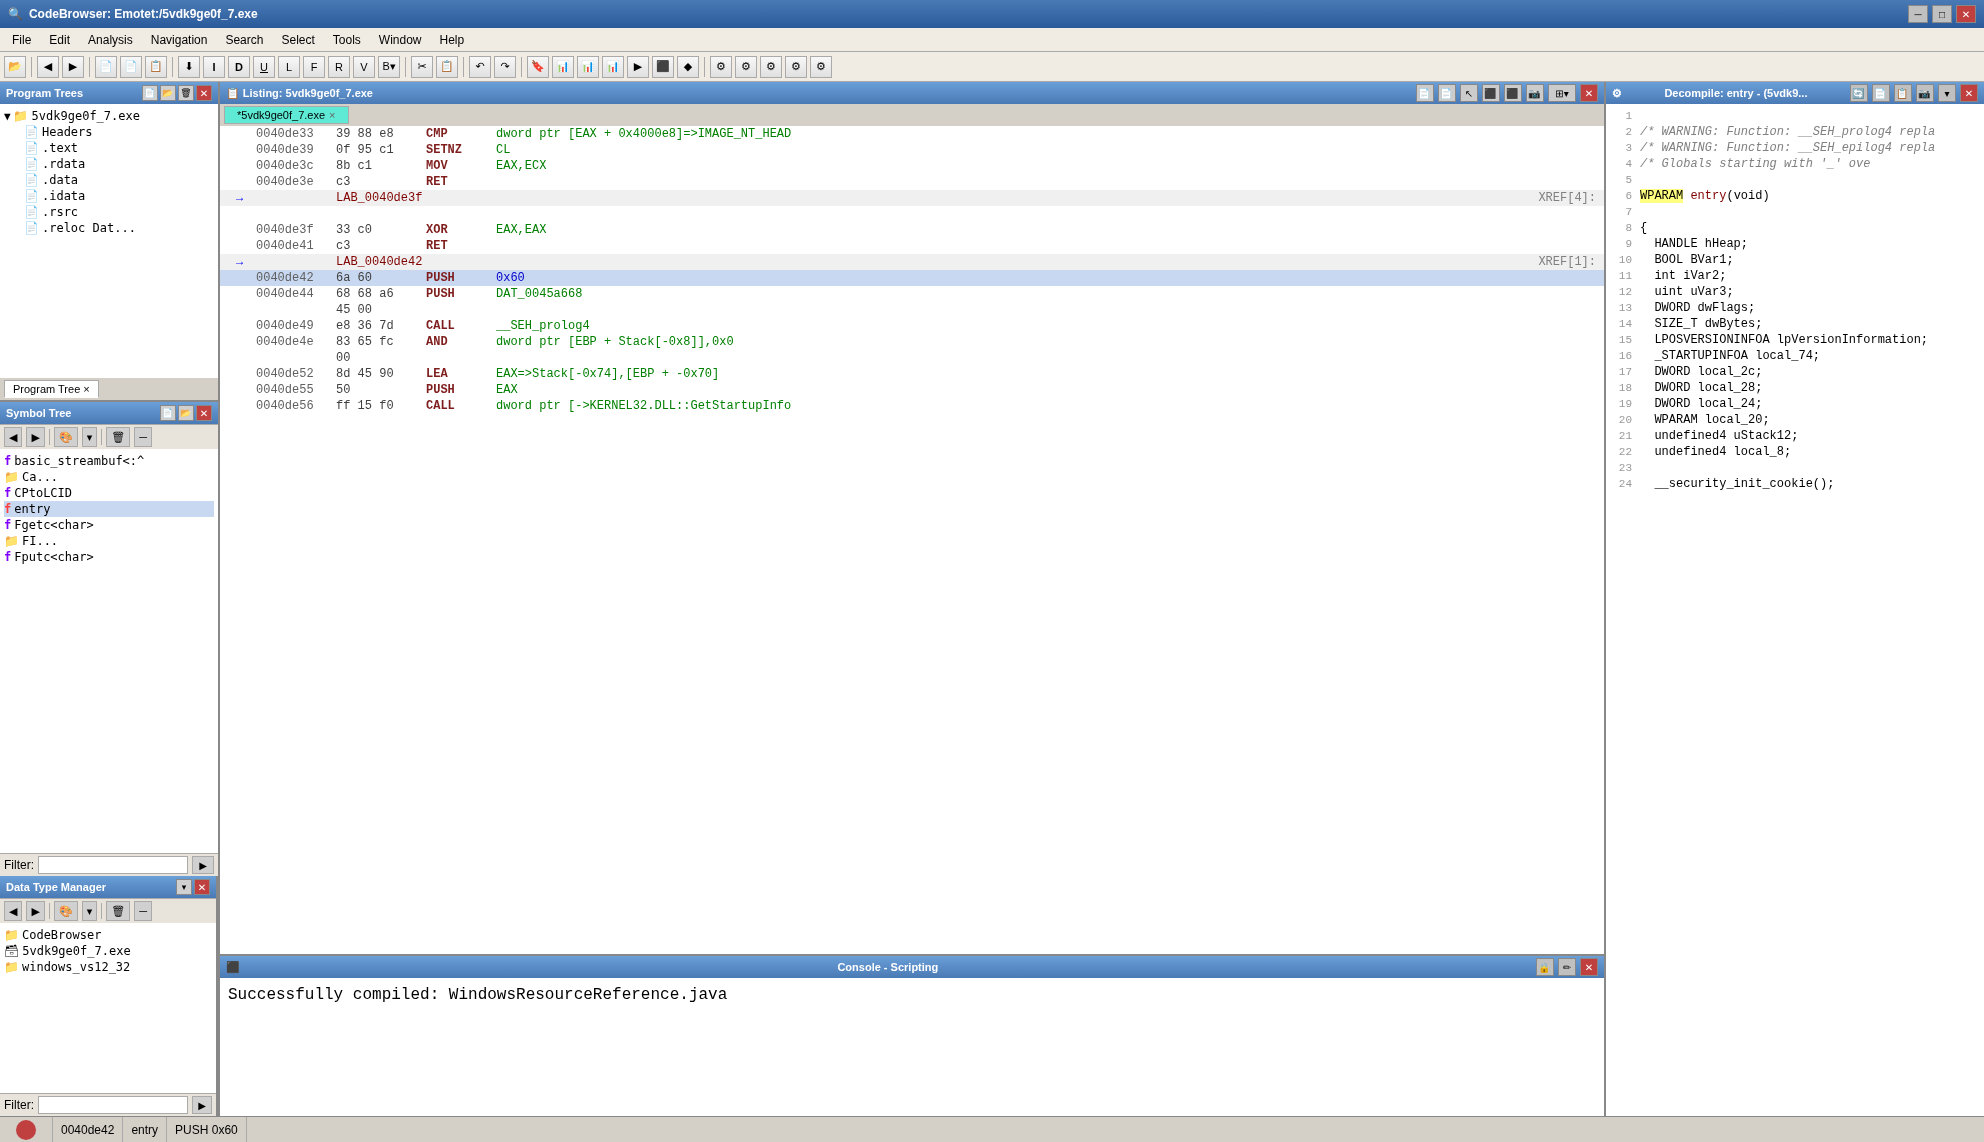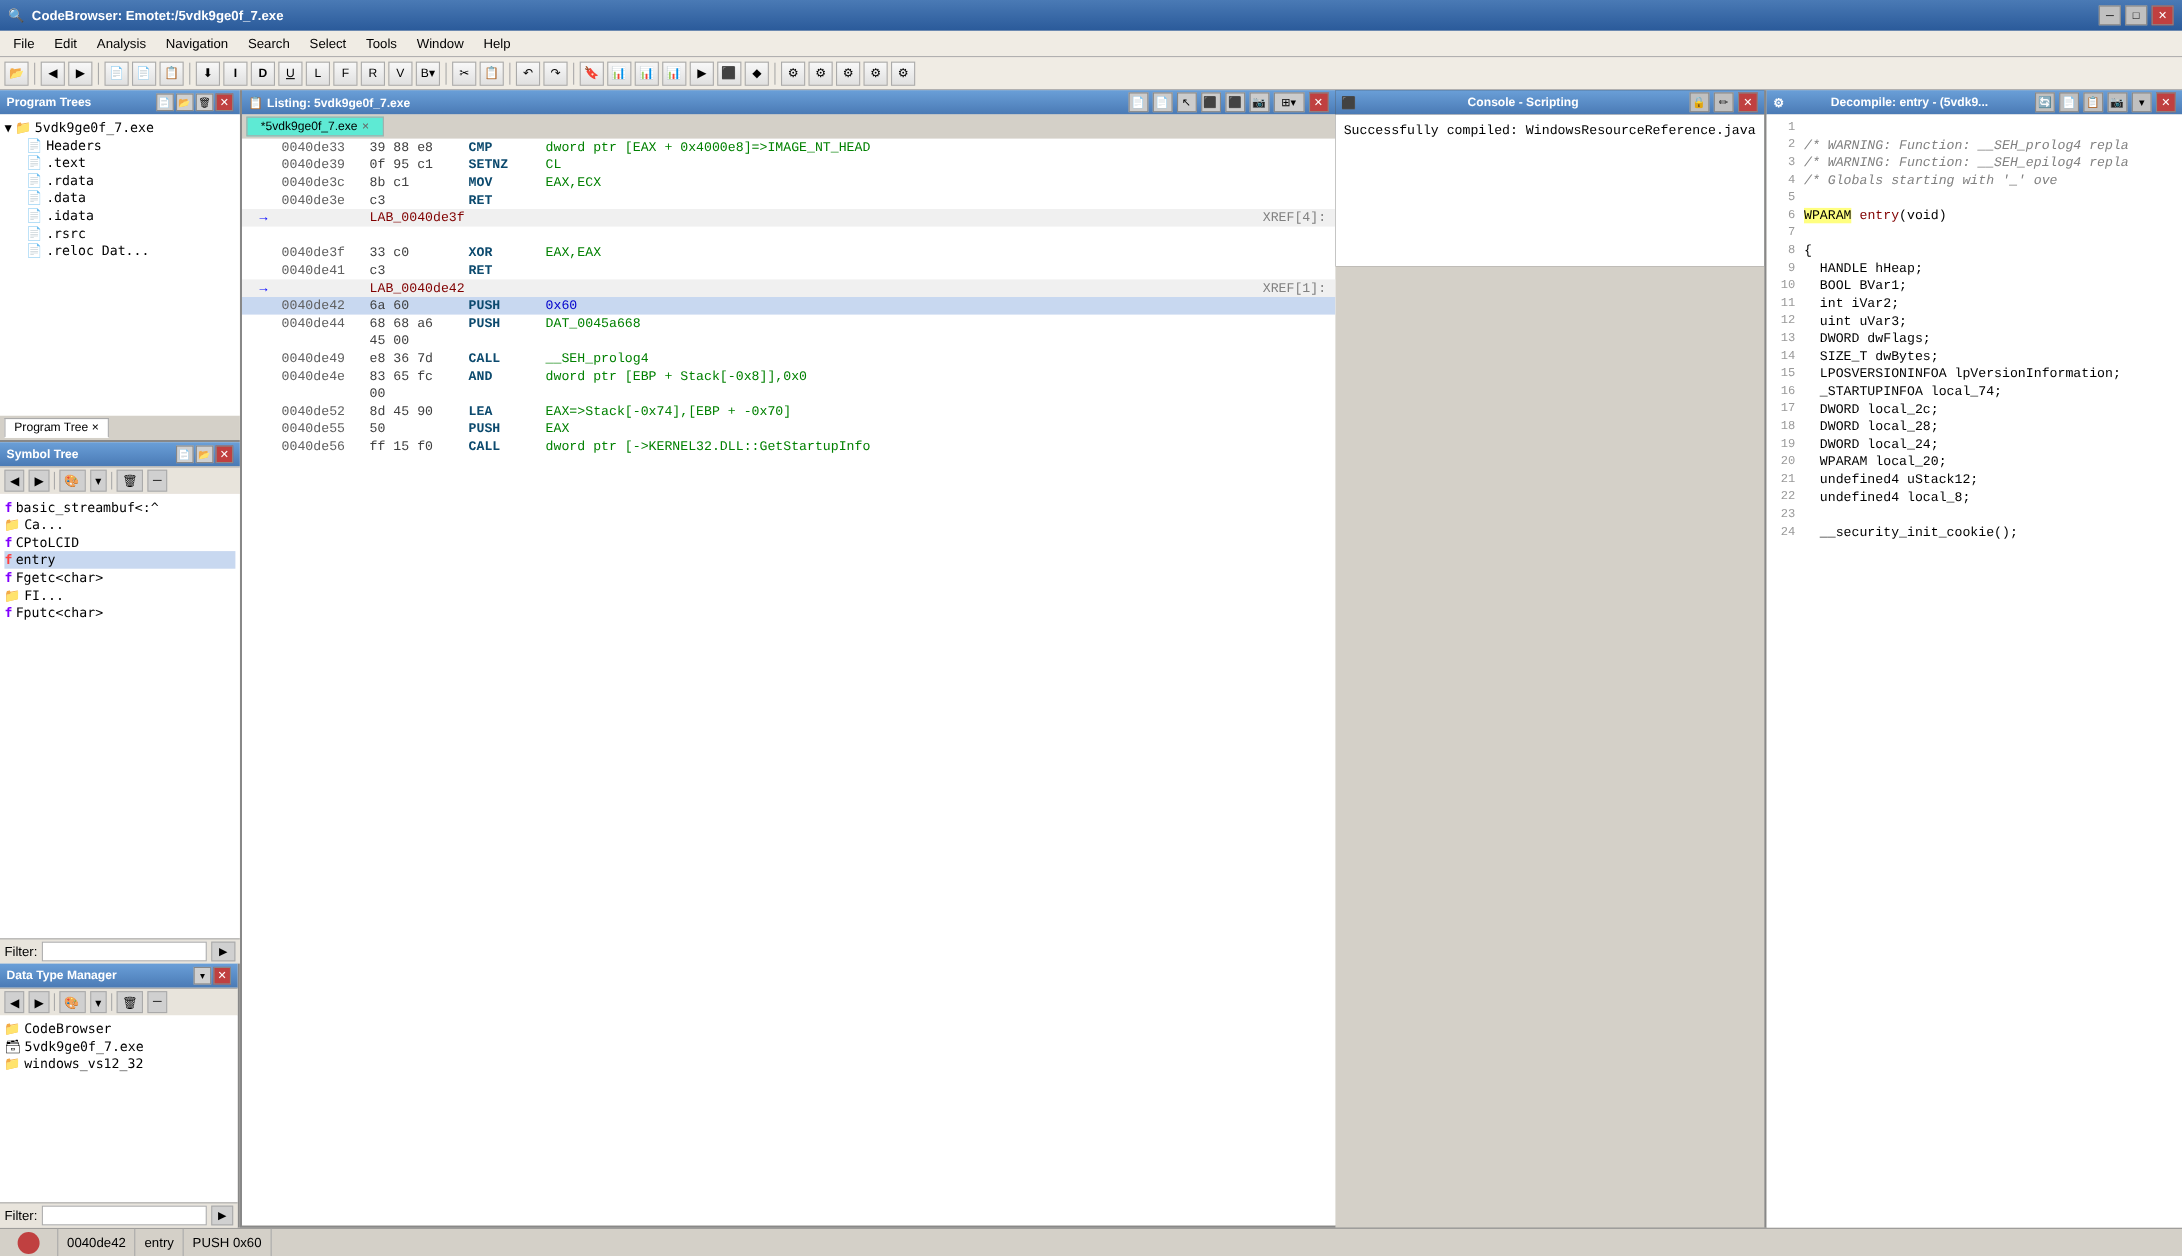--- a/index.html
+++ b/index.html
@@ -75,21 +75,21 @@
 
     .filter-bar { display: flex; align-items: center; padding: 2px 4px; background: #e8e4dc; border-top: 1px solid #aaa; gap: 4px; }
     .filter-bar input { flex: 1; height: 18px; border: 1px solid #aaa; padding: 0 3px; font-size: 11px; }
     .filter-bar button { height: 18px; width: 22px; border: 1px solid #aaa; background: #d0d0d0; cursor: pointer; font-size: 10px; }
 
     
     #data-type-manager { background: #f0ece4; border-right: 2px solid #888; display: flex; flex-direction: column; }
     #data-type-content { flex: 1; background: #fff; overflow: auto; padding: 4px; font-family: monospace; font-size: 12px; }
 
     
-    #center-panel { flex: 1; display: flex; flex-direction: row; min-width: 0; }
+    #center-panel { flex: 1; display: flex; flex-direction: column; min-width: 0; }
 
     
     #listing-area { flex: 1; display: flex; flex-direction: column; border-bottom: 2px solid #888; min-height: 0; }
     .listing-header {
       display: flex; align-items: center; justify-content: space-between;
       background: linear-gradient(to bottom, #6a9fd8, #4a7ab5); color: #fff;
       padding: 2px 6px; font-size: 11px; font-weight: bold; height: 22px;
     }
     .listing-tabs { display: flex; align-items: center; background: #d4d0c8; padding: 2px 4px; gap: 2px; }
     .listing-tab { padding: 2px 12px; background: #e0dcd4; border: 1px solid #aaa; cursor: pointer; font-size: 11px; display: flex; align-items: center; gap: 4px; }
@@ -98,21 +98,21 @@
 
     #listing-content {
       flex: 1; background: #fff; overflow: auto; font-family: 'Courier New', monospace;
       font-size: 12px; padding: 0;
     }
     .listing-line { display: flex; padding: 1px 8px; min-height: 16px; align-items: center; white-space: nowrap; }
     .listing-line.highlighted { background: #c8d8f0; }
     .listing-line.section-header { background: #f0f0f0; }
     .addr { color: #606060; min-width: 80px; }
     .hex { color: #404040; min-width: 90px; }
-    .mnemonic { color: #0c4a6e; min-width: 70px; font-weight: bold; }
+    .mnemonic { color: #7f1d1d; min-width: 70px; font-weight: bold; }
     .operand { color: #008000; min-width: 200px; }
     .comment { color: #808080; }
     .label { color: #800000; }
 
     
     #console-area { height: 160px; background: #1e1e1e; display: flex; flex-direction: column; }
     .console-header {
       display: flex; align-items: center; justify-content: space-between;
       background: linear-gradient(to bottom, #6a9fd8, #4a7ab5); color: #fff;
       padding: 2px 6px; font-size: 11px; font-weight: bold; height: 22px;
@@ -545,21 +545,21 @@
         <div class="console-header">
           <span>⬛</span>
           <span>Console - Scripting</span>
           <div style="display:flex;gap:4px;align-items:center">
             <button style="background:#c0c0c0;border:1px solid #888;width:18px;height:18px;font-size:10px">🔒</button>
             <button style="background:#c0c0c0;border:1px solid #888;width:18px;height:18px;font-size:10px">✏</button>
             <button style="background:#c04040;border:1px solid #888;width:18px;height:18px;font-size:10px;color:#fff">✕</button>
           </div>
         </div>
         <div id="console-content">
-          <span style="font-family:'Courier New',monospace;font-size:12px">Successfully compiled: WindowsResourceReference.java</span>
+          <span style="font-family:'Courier New',monospace;font-size:16px">Successfully compiled: WindowsResourceReference.java</span>
         </div>
       </div>
 
     </div>
 
     <div id="right-panel">
       <div class="decompile-header">
         <span>⚙</span>
         <span>Decompile: entry - (5vdk9...</span>
         <div style="display:flex;gap:4px;align-items:center">

